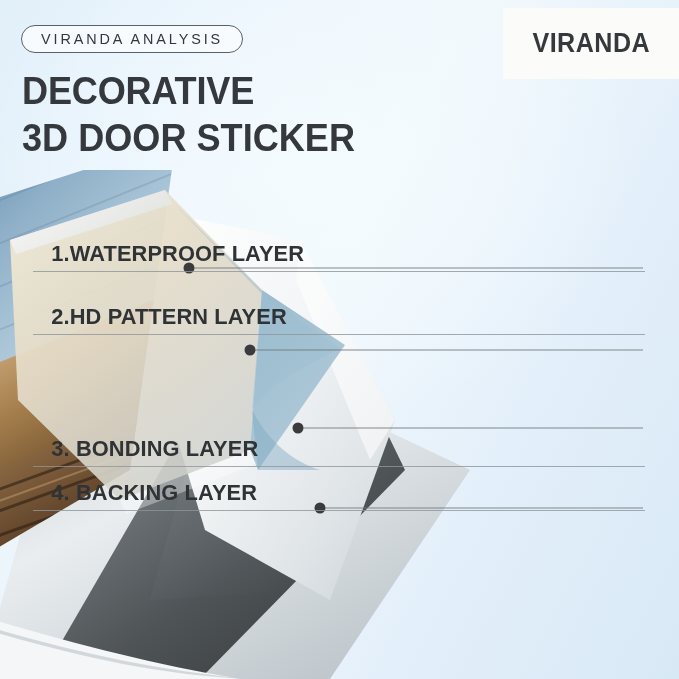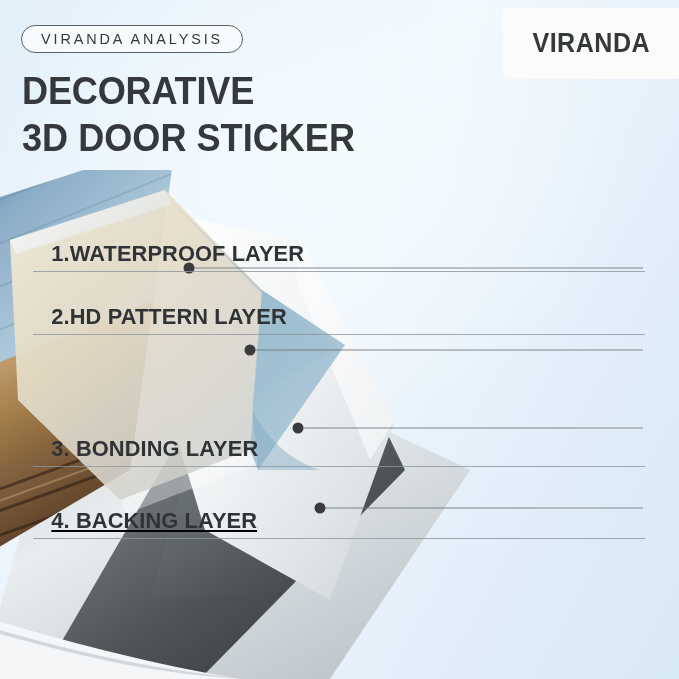--- a/index.html
+++ b/index.html
@@ -283,18 +283,18 @@
   <div class="label" style="top:304px; width:612px;">
     <span class="txt">2.HD PATTERN LAYER</span>
     <span class="rule"></span>
   </div>
 
   <div class="label" style="top:400px; width:612px;margin-top:36px;">
     <span class="txt">3. BONDING LAYER</span>
     <span class="rule"></span>
   </div>
 
-  <div class="label" style="top:508px; width:612px;text-decoration:underline;">
+  <div class="label" style="top:480px; width:612px;">
     <span class="txt">4. BACKING LAYER</span>
     <span class="rule"></span>
   </div>
 
 </div>
 
 </body></html>

